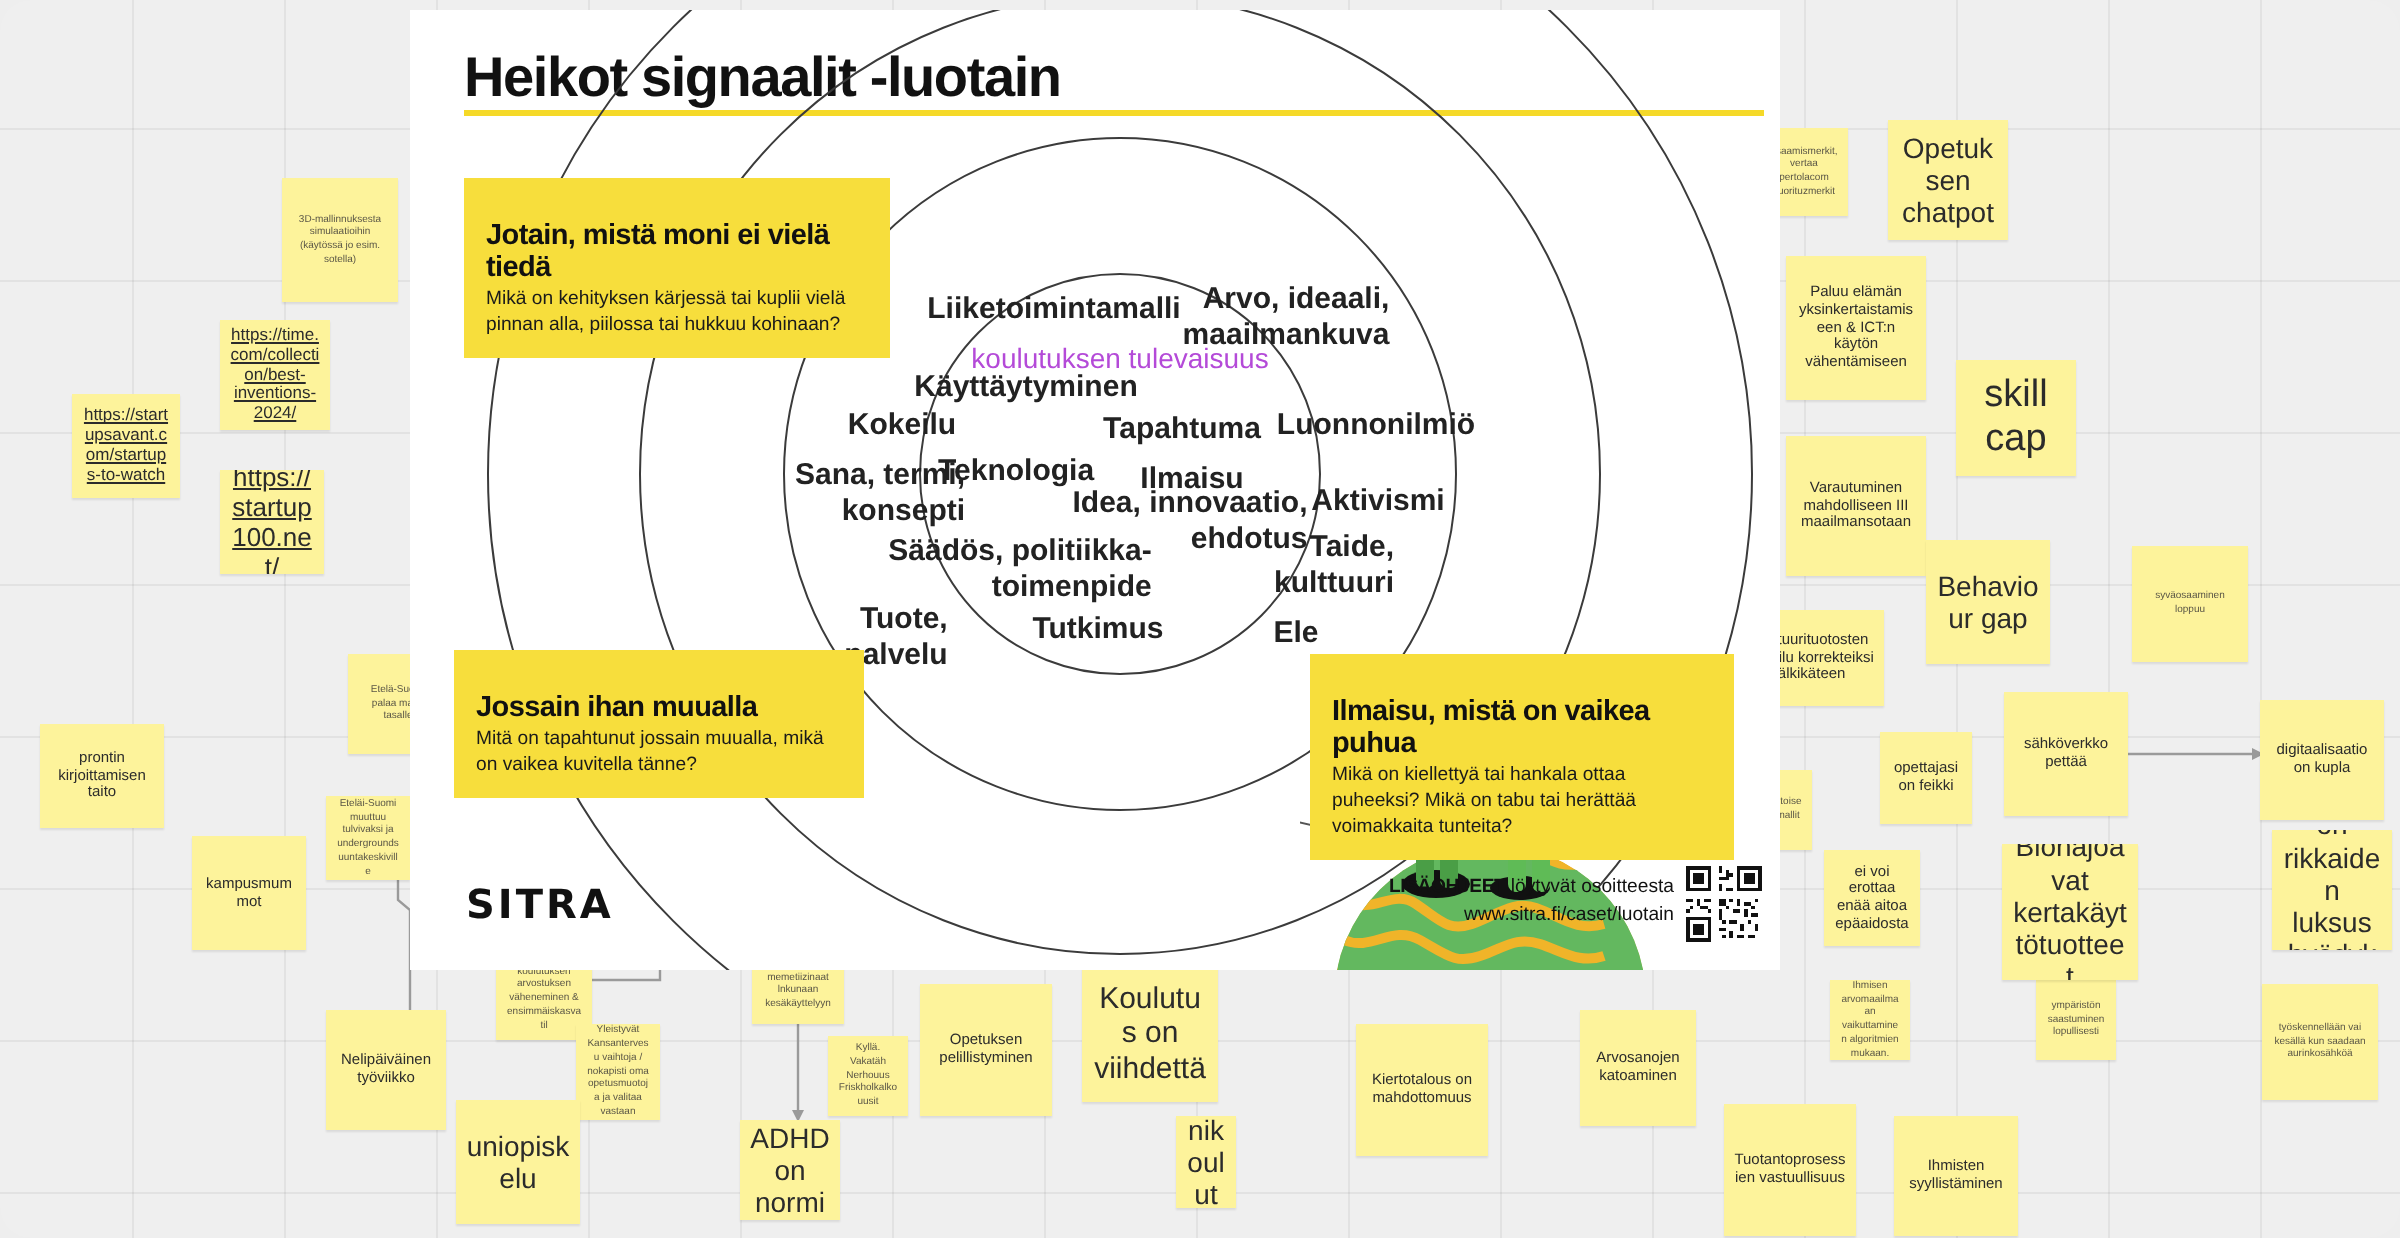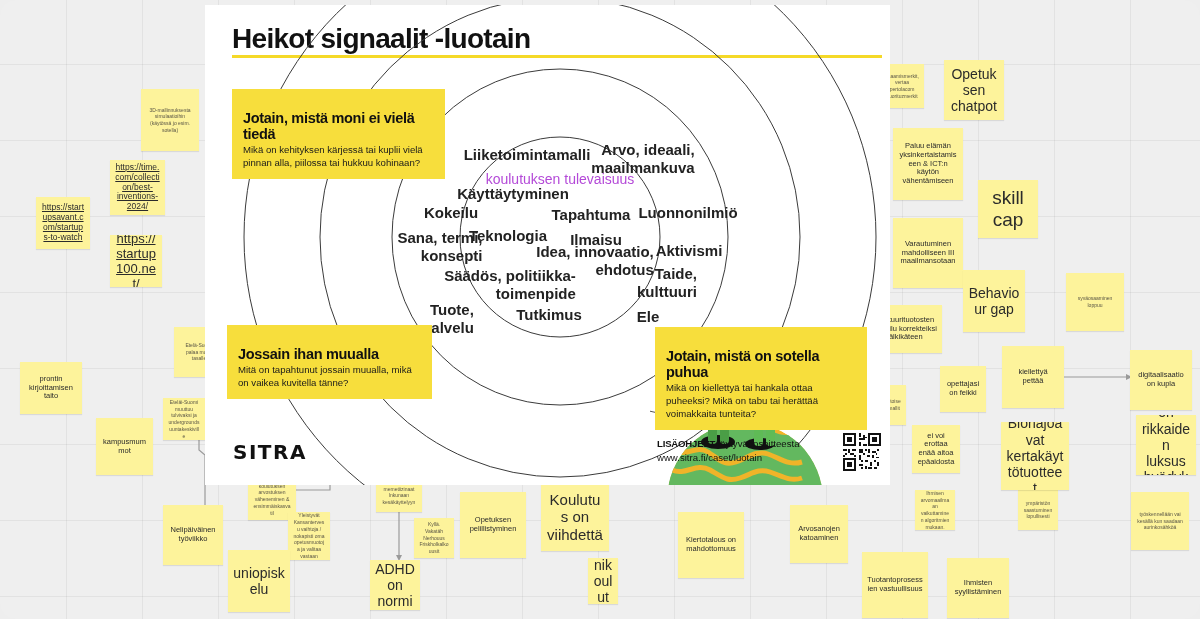--- a/index.html
+++ b/index.html
@@ -124,21 +124,21 @@
     font-weight: bold;
     letter-spacing: 1.5px;
     color: #111;
     font-family: "DejaVu Sans", sans-serif;
   }
   
   #footer {
     position: absolute;
     left: 452px; top: 432px;
     width: 180px;
-    text-align: left;
+    text-align: right;
     font-size: 9.6px;
     line-height: 1.45;
     color: #111;
   }
   #footer b { letter-spacing: -0.2px; }
   #qr {
     position: absolute;
     left: 638px; top: 428px;
     width: 38px; height: 38px;
   }
@@ -248,21 +248,21 @@
 
     <div class="qbox" id="qbox-tl">
       <h2>Jotain, mistä moni ei vielä tiedä</h2>
       <p>Mikä on kehityksen kärjessä tai kuplii vielä pinnan alla, piilossa tai hukkuu kohinaan?</p>
     </div>
     <div class="qbox" id="qbox-bl">
       <h2>Jossain ihan muualla</h2>
       <p>Mitä on tapahtunut jossain muualla, mikä on vaikea kuvitella tänne?</p>
     </div>
     <div class="qbox" id="qbox-br">
-      <h2>Jotain, mistä on sotella puhua</h2>
+      <h2>Ilmaisu, mistä on vaikea puhua</h2>
       <p>Mikä on kiellettyä tai hankala ottaa puheeksi? Mikä on tabu tai herättää voimakkaita tunteita?</p>
     </div>
 
     <div id="sitra">SITRA</div>
 
     <div id="footer">
       <div><b>LISÄOHJEET</b><span> löytyvät osoitteesta</span></div>
       <div>www.sitra.fi/caset/luotain</div>
     </div>
 
@@ -353,19 +353,19 @@
       <div class="note tiny" style="left: 880px; top: 64px; width: 44px; height: 44px;">osaamismerkit, vertaa pertolacom suorituzmerkit</div>
       <div class="note med" style="left: 944px; top: 60px; width: 60px; height: 60px;">Opetuksen chatpot</div>
       <div class="note small" style="left: 893px; top: 128px; width: 70px; height: 72px;">Paluu elämän yksinkertaistamiseen &amp; ICT:n käytön vähentämiseen</div>
       <div class="note xl" style="left: 978px; top: 180px; width: 60px; height: 58px;">skill cap</div>
       <div class="note small" style="left: 893px; top: 218px; width: 70px; height: 70px;">Varautuminen mahdolliseen III maailmansotaan</div>
       <div class="note med" style="left: 963px; top: 270px; width: 62px; height: 62px;">Behaviour gap</div>
       <div class="note tiny" style="left: 1066px; top: 273px; width: 58px; height: 58px;">syväosaaminen loppuu</div>
       <div class="note small" style="left: 868px; top: 305px; width: 74px; height: 48px;">Kulttuurituotosten korjailu korrekteiksi jälkikäteen</div>
       <div class="note tiny" style="left: 866px; top: 385px; width: 40px; height: 40px;">vaihtoehtoiset talousmallit</div>
       <div class="note small" style="left: 940px; top: 366px; width: 46px; height: 46px;">opettajasi on feikki</div>
-      <div class="note small" style="left: 1002px; top: 346px; width: 62px; height: 62px;">kiellettyä pettää</div>
+      <div class="note small" style="left: 1002px; top: 346px; width: 62px; height: 62px;">sähköverkko pettää</div>
       <div class="note small" style="left: 1130px; top: 350px; width: 62px; height: 60px;">digitaalisaatio on kupla</div>
       <div class="note small" style="left: 912px; top: 425px; width: 48px; height: 48px;">ei voi erottaa enää aitoa epäaidosta</div>
       <div class="note med" style="left: 1001px; top: 422px; width: 68px; height: 68px;">Biohajoavat kertakäyttötuotteet</div>
       <div class="note med" style="left: 1136px; top: 415px; width: 60px; height: 60px;">energia on rikkaiden luksus hyödyke</div>
     </div>
 </div>
 
 </body></html>

